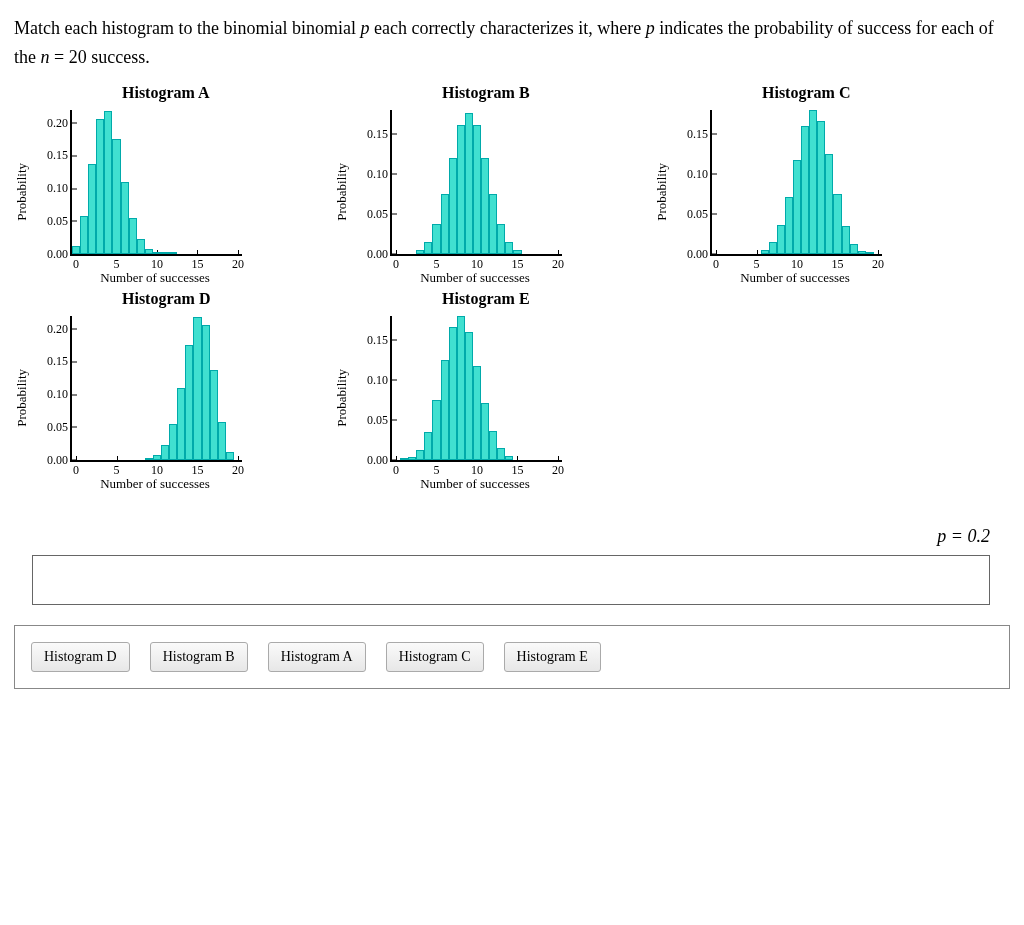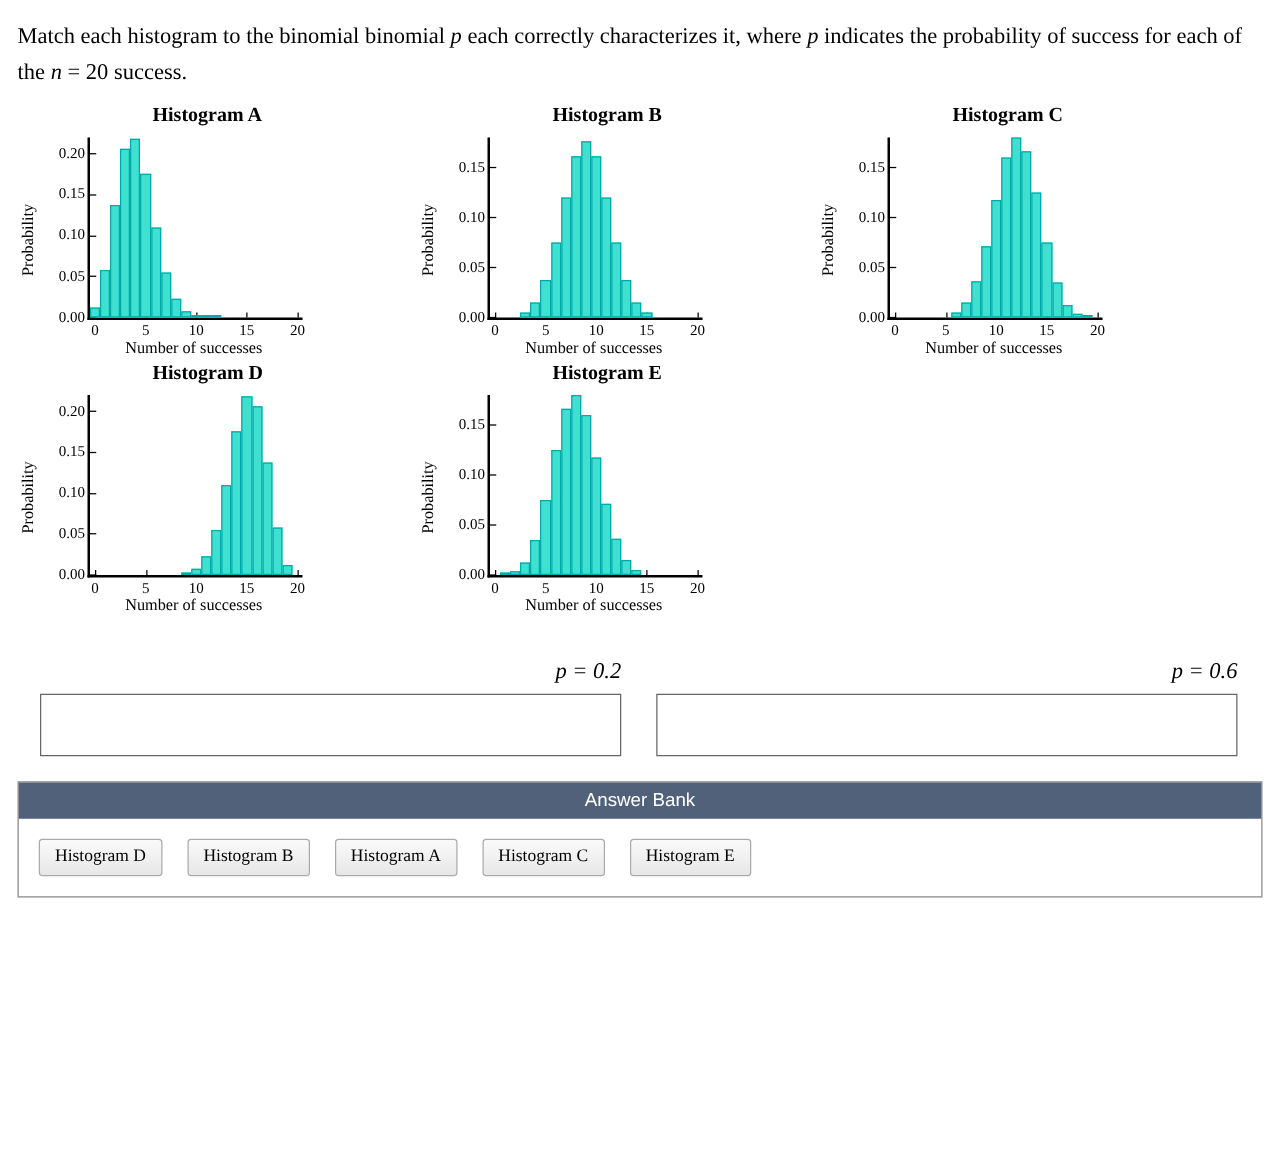--- a/index.html
+++ b/index.html
@@ -256,28 +256,23 @@
         </div>
       </div>
     </div>
   </div>
 
 <div class="dropzones" id="dropzones">
     <div class="dz">
       <div class="dz-label"><em>p</em> = 0.2</div>
       <div class="dz-box"></div>
     </div>
-    <div class="dz">
-      <div class="dz-label"><em>p</em> = 0.6</div>
-      <div class="dz-box"></div>
-    </div>
   </div>
 
 <div class="bank-wrap">
-  <div class="bank-header">Answer Bank</div>
   <div class="bank-body" id="bank-body">
       <div class="bank-item">Histogram D</div>
       <div class="bank-item">Histogram B</div>
       <div class="bank-item">Histogram A</div>
       <div class="bank-item">Histogram C</div>
       <div class="bank-item">Histogram E</div>
     </div>
 </div>
 
 </body></html>

